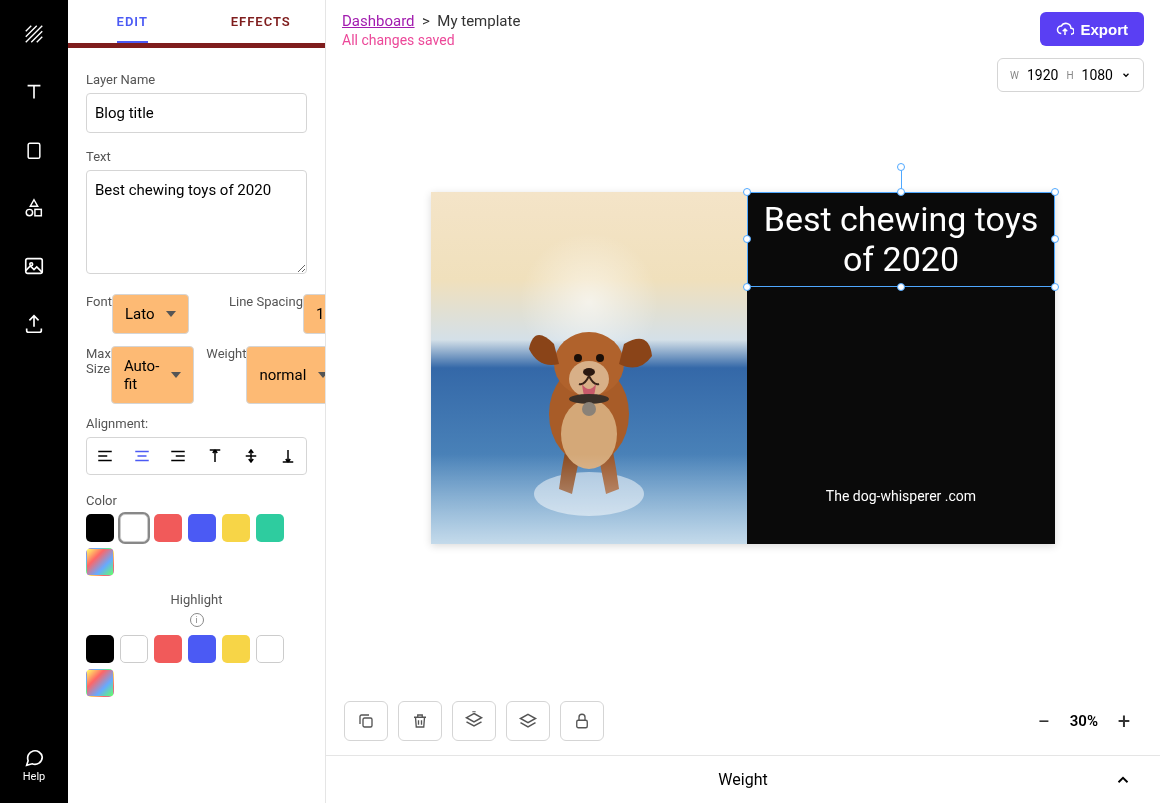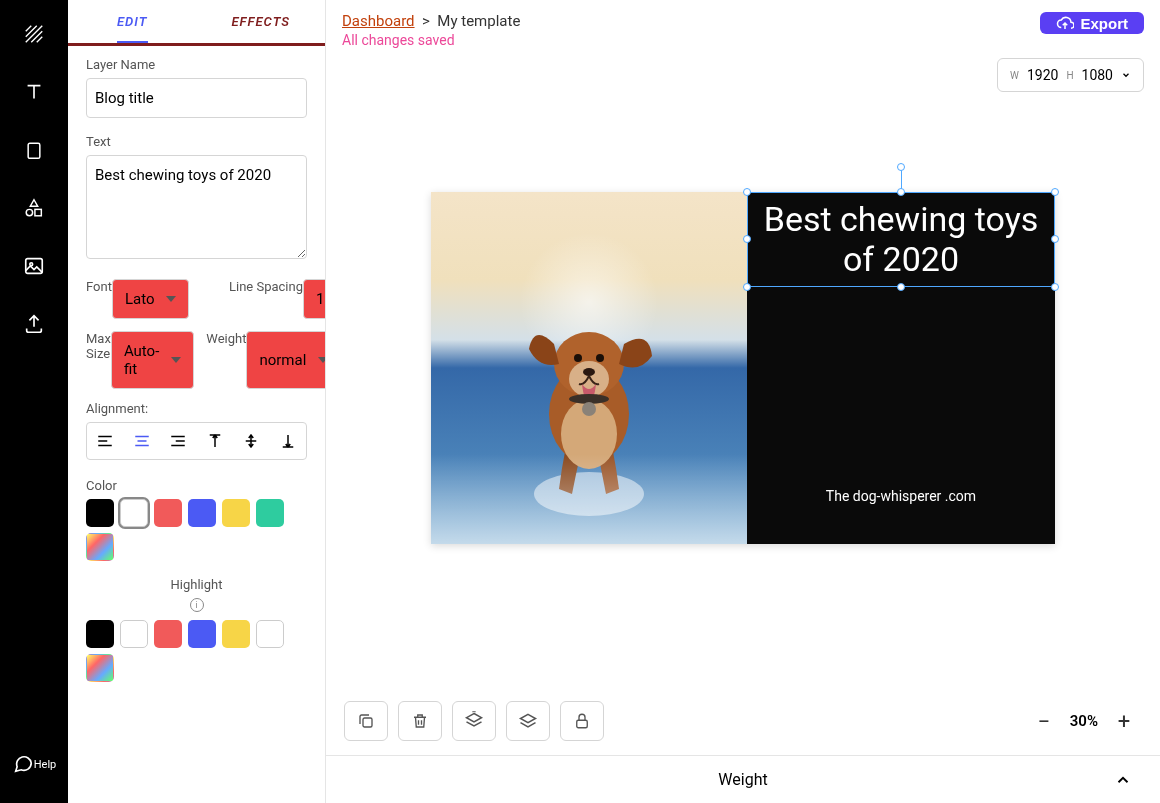--- a/index.html
+++ b/index.html
@@ -1,46 +1,46 @@
 <!DOCTYPE html>
 <html><head>
 <meta charset="utf-8">
 <style>
 * { box-sizing: border-box; margin: 0; padding: 0; }
 body { font-family: -apple-system, BlinkMacSystemFont, 'Segoe UI', Roboto, sans-serif; width: 1160px; height: 803px; overflow: hidden; display: flex; background: #fff; }
 .rail { width: 68px; background: #000; display: flex; flex-direction: column; align-items: center; padding-top: 14px; position: relative; }
 .rail-item { width: 40px; height: 40px; margin-bottom: 18px; display: flex; align-items: center; justify-content: center; color: #fff; cursor: pointer; }
-.rail-help { position: absolute; bottom: 27px; display: flex; flex-direction: row; align-items: center; color: #fff; font-size: 11px; cursor: pointer; }
+.rail-help { position: absolute; bottom: 20px; display: flex; flex-direction: column; align-items: center; color: #fff; font-size: 11px; cursor: pointer; }
 .rail-help svg { margin-bottom: 2px; }
 .panel { width: 258px; border-right: 1px solid #e5e5e5; padding: 0 18px 18px 18px; overflow-y: auto; }
-.tabs { display: flex; border-bottom: 3px solid #7f1d1d; margin: 0 -18px 11px -18px; font-style: italic; }
+.tabs { display: flex; border-bottom: 5px solid #7f1d1d; margin: 0 -18px 24px -18px; }
 .tab { flex: 1; text-align: center; padding: 14px 0; font-size: 13px; font-weight: 600; letter-spacing: 1px; color: #7f1d1d; cursor: pointer; }
 .tab.active { color: #4B5AF4; }
 .tab.active span { border-bottom: 2px solid #4B5AF4; padding-bottom: 12px; }
 .lbl { font-size: 13px; color: #555; margin-bottom: 6px; display: block; }
 .input { width: 100%; border: 1px solid #d5d5d5; border-radius: 4px; padding: 10px 8px; font-size: 15px; margin-bottom: 16px; font-family: inherit; }
 .textarea { height: 104px; resize: both; }
 .row { display: flex; gap: 12px; margin-bottom: 12px; }
 .sel-grp { display: flex; flex-direction: row; }
-.sel { border: 1px solid #d5d5d5; border-radius: 4px; padding: 10px 34px 10px 12px; font-size: 15px; position: relative; cursor: pointer; display: flex; align-items: center; background: #ef4444; }
+.sel { border: 1px solid #d5d5d5; border-radius: 4px; padding: 10px 34px 10px 12px; font-size: 15px; position: relative; cursor: pointer; display: flex; align-items: center; background: #fdba74; }
 .sel::after { content: ""; position: absolute; right: 12px; top: 50%; width: 0; height: 0; border-left: 5px solid transparent; border-right: 5px solid transparent; border-top: 6px solid #555; transform: translateY(-50%); }
 .align-row { display: flex; border: 1px solid #d5d5d5; border-radius: 4px; overflow: hidden; margin-bottom: 18px; }
 .align-btn { width: 38px; height: 36px; display: flex; align-items: center; justify-content: center; cursor: pointer; }
 .align-btn.active { color: #4B5AF4; }
 .swatch-row { display: flex; gap: 6px; margin-bottom: 16px; flex-wrap: wrap; }
 .swatch { width: 28px; height: 28px; border-radius: 5px; cursor: pointer; border: 1px solid transparent; }
 .swatch.sel-sw { box-shadow: 0 0 0 2px #888; }
 .hl-lbl { display: flex; align-items: center; gap: 6px; font-size: 13px; color: #555; margin-bottom: 8px; flex-direction: column; }
 .info-ic { width: 14px; height: 14px; border: 1px solid #888; border-radius: 50%; display: inline-flex; align-items: center; justify-content: center; font-size: 9px; color: #888; }
 .main { flex: 1; display: flex; flex-direction: column; position: relative; }
 .topbar { display: flex; justify-content: space-between; align-items: flex-start; padding: 12px 16px 0 16px; }
 .bc { font-size: 15px; color: #333; }
-.bc a { text-decoration: underline; color: #c2410c; text-align: center; }
+.bc a { text-decoration: underline; color: #a21caf; text-align: center; }
 .bc-sub { font-size: 14px; color: #ec4899; margin-top: 2px; }
-.export-btn { background: #5A3FF3; color: #fff; border: none; border-radius: 6px; padding: 2px 16px; font-size: 15px; font-weight: 600; display: flex; align-items: center; gap: 6px; cursor: pointer; }
+.export-btn { background: #5A3FF3; color: #fff; border: none; border-radius: 6px; padding: 8px 16px; font-size: 15px; font-weight: 600; display: flex; align-items: center; gap: 6px; cursor: pointer; }
 .dims { position: absolute; right: 16px; top: 58px; border: 1px solid #d5d5d5; border-radius: 6px; padding: 8px 12px; font-size: 14px; display: flex; align-items: center; gap: 8px; cursor: pointer; }
 .dimlbl { font-size: 10px; color: #888; }
 .canvas-area { flex: 1; display: flex; align-items: center; justify-content: center; position: relative; }
 .template { width: 624px; height: 352px; display: flex; box-shadow: 0 2px 8px rgba(0,0,0,.15); background: #fff; }
 .tpl-left { flex: 1; position: relative; overflow: hidden; background: linear-gradient(to bottom, #f4e4c8 0%, #f0e0bc 25%, #d4e0e8 42%, #3468a8 50%, #5f9bc8 100%); }
 .sun { position: absolute; top: 40px; left: 50%; transform: translateX(-50%); width: 140px; height: 140px; background: radial-gradient(ellipse, rgba(255,255,255,.6), transparent 70%); }
 .wave { position: absolute; bottom: -10px; left: 0; right: 0; height: 100px; background: linear-gradient(to top, rgba(255,255,255,.7), transparent); }
 .dog { position: absolute; bottom: 20px; left: 50%; transform: translateX(-50%); width: 170px; height: 230px; }
 .tpl-right { width: 308px; background: #0a0a0a; display: flex; flex-direction: column; align-items: center; position: relative; color: #fff; }
 .tpl-title { font-size: 34px; font-weight: 400; text-align: center; margin-top: 90px; line-height: 1.2; position: relative; }

